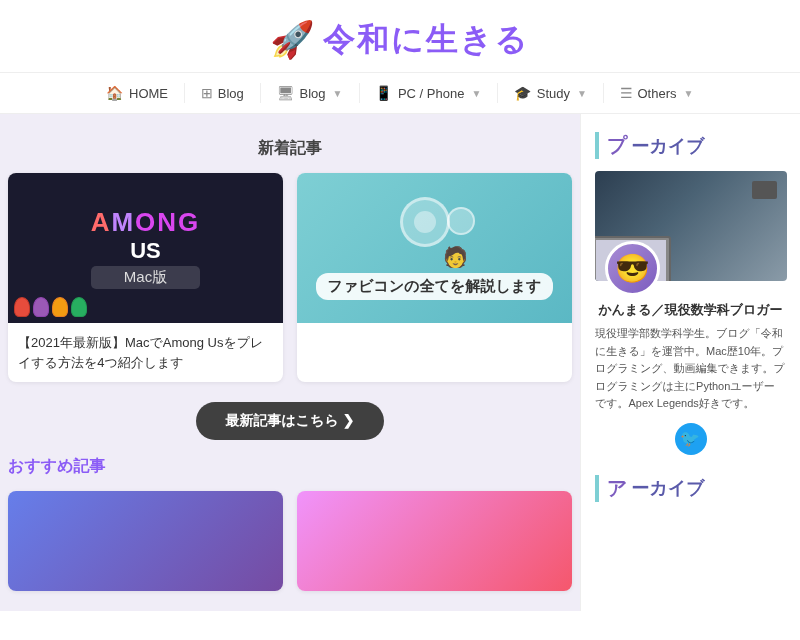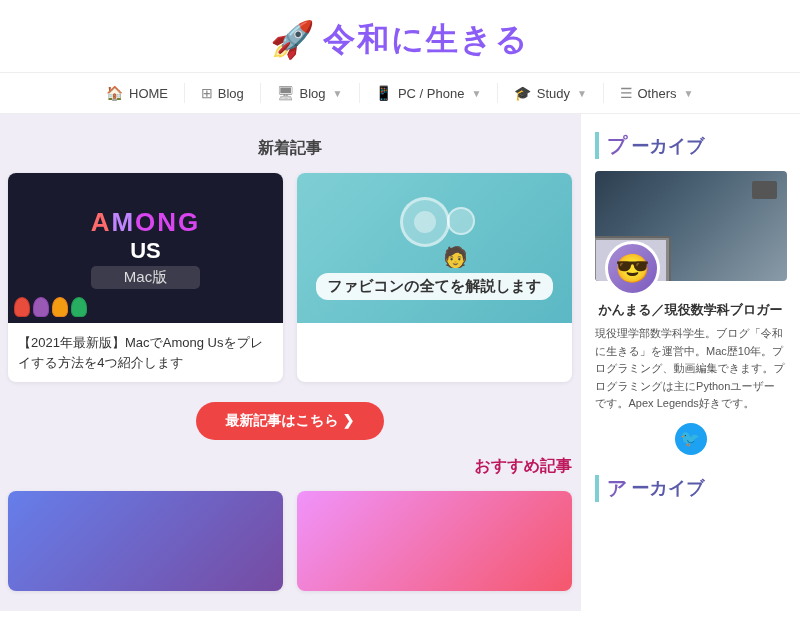--- a/index.html
+++ b/index.html
@@ -33,24 +33,24 @@
     .card-thumb { width: 100%; height: 150px; overflow: hidden; }
     .card-thumb-favicon { background: linear-gradient(135deg, #7ecfd4 0%, #5bb8c4 100%); display: flex; align-items: center; justify-content: center; height: 150px; position: relative; }
     .card-body { padding: 10px; }
     .card-title { font-size: 13px; line-height: 1.5; color: #333; }
 
     
     .among-us-bg { width: 100%; height: 100%; background: #1a1a2e; display: flex; align-items: center; justify-content: center; flex-direction: column; padding: 8px; position: relative; overflow: hidden; }
 
     
     .cta-wrap { text-align: center; margin: 8px 0 16px; }
-    .cta-btn { background: #ef4444; color: #fff; border: none; border-radius: 22px; padding: 10px 30px; font-size: 14px; cursor: pointer; font-weight: bold; display: inline-flex; align-items: center; gap: 6px; }
-
-    
-    .recommended-heading { text-align: right; font-size: 16px; font-weight: bold; color: #be185d; margin-bottom: 14px; }
+    .cta-btn { background: #404040; color: #fff; border: none; border-radius: 22px; padding: 10px 30px; font-size: 14px; cursor: pointer; font-weight: bold; display: inline-flex; align-items: center; gap: 6px; }
+
+    
+    .recommended-heading { text-align: left; font-size: 16px; font-weight: bold; color: #8b5cf6; margin-bottom: 14px; }
     .small-cards { display: flex; gap: 14px; }
     .small-card { background: #fff; border-radius: 8px; overflow: hidden; flex: 1; box-shadow: 0 1px 4px rgba(0,0,0,0.08); height: 100px; }
 
     
     .sidebar { width: 220px; flex-shrink: 0; background: #fff; padding: 18px 14px; border-left: 1px solid #eee; }
 
     
     .sidebar-section { margin-bottom: 20px; }
     .sidebar-heading { font-size: 18px; font-weight: bold; color: #5a5aaa; border-left: 4px solid #7ecfd4; padding-left: 8px; margin-bottom: 12px; display: flex; align-items: center; gap: 4px; }
 

